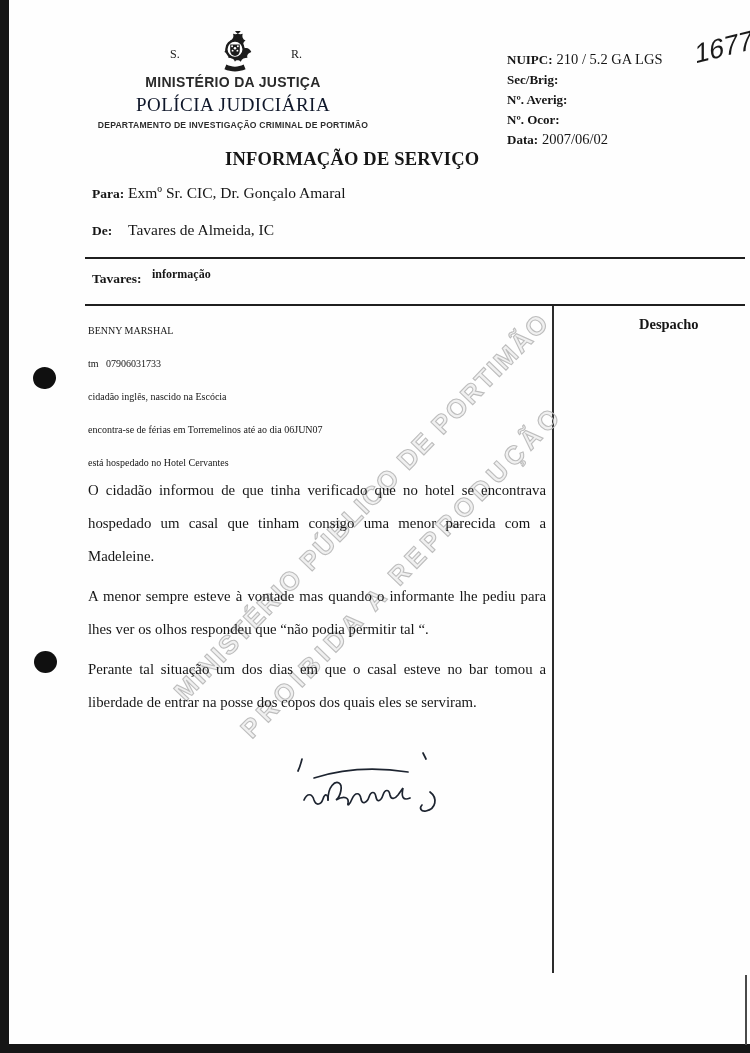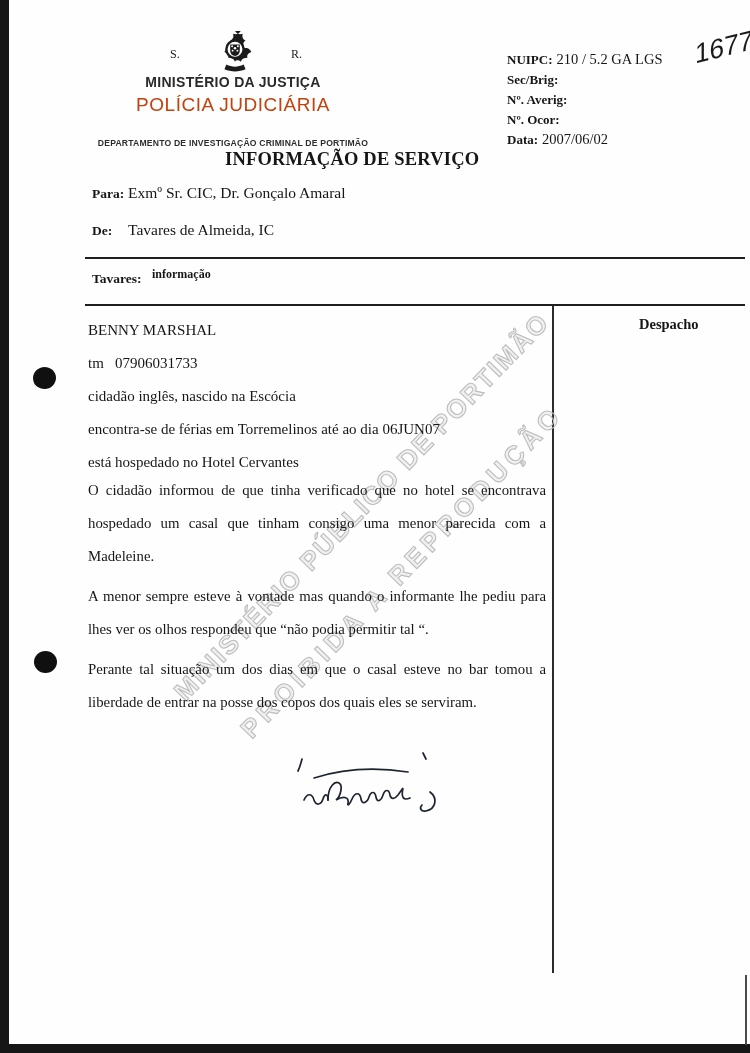--- a/index.html
+++ b/index.html
@@ -12,22 +12,22 @@
   .dot{position:absolute;width:23px;height:22px;border-radius:50%;background:#101010;z-index:6;}
   .dot1{left:33px;top:367px;transform:rotate(-12deg);}
   .dot2{left:34px;top:651px;}
   
   .crest-row{position:absolute;left:170px;top:30px;width:132px;display:flex;align-items:center;justify-content:space-between;}
   .crest-initial{font-size:12px;color:#222;}
   .crest{width:58px;height:48px;}
   .ministry{position:absolute;left:120px;top:74px;width:226px;text-align:center;
             font-family:"Liberation Sans",sans-serif;font-size:14px;font-weight:bold;color:#2a2a2a;letter-spacing:.3px;}
   .org{position:absolute;left:98px;top:94px;width:270px;text-align:center;
-       font-family:Liberation Sans, sans-serif;font-size:19px;color:#c2410c;letter-spacing:.5px;}
-  .dept{position:absolute;left:55px;top:138px;width:356px;text-align:center;
+       font-family:Liberation Serif, serif;font-size:19px;color:#0f172a;letter-spacing:.5px;}
+  .dept{position:absolute;left:55px;top:120px;width:356px;text-align:center;
         font-family:"Liberation Sans",sans-serif;font-size:8.6px;font-weight:bold;color:#2d2d2d;letter-spacing:.2px;}
   .meta{position:absolute;left:507px;top:49px;line-height:19px;}
   .meta-label{font-weight:bold;font-size:13px;}
   .meta-value{font-size:14.5px;}
   .hw-num{position:absolute;left:694px;top:32px;font-family:"Liberation Sans",sans-serif;
           font-size:27px;color:#1a1a1a;transform:rotate(-14deg) skewX(-14deg);z-index:3;}
   
   .title{position:absolute;left:225px;top:149px;width:350px;text-align:left;
          font-size:18.5px;font-weight:bold;letter-spacing:.2px;}
   .fld-label{position:absolute;font-weight:bold;font-size:13.5px;}
@@ -35,21 +35,21 @@
   .rule{position:absolute;left:85px;width:660px;height:2px;background:#1f1f1f;}
   .vdivider{position:absolute;left:552px;top:306px;width:2px;height:667px;background:#2c2c2c;}
   .despacho{position:absolute;left:606px;top:316px;font-weight:bold;font-size:14.5px;z-index:2;margin-left:33px;}
   
   .watermark{position:absolute;white-space:nowrap;font-family:"Liberation Sans",sans-serif;
              font-weight:bold;color:rgba(120,120,120,0.10);
              -webkit-text-stroke:1.1px #bdbdbd;z-index:1;}
   .wm1{left:362px;top:507px;font-size:26px;letter-spacing:2px;transform:translate(-50%,-50%) rotate(-46deg);}
   .wm2{left:402px;top:572px;font-size:26px;letter-spacing:5px;transform:translate(-50%,-50%) rotate(-46deg);}
   
-  .body-intro{position:absolute;left:88px;top:314px;width:460px;font-size:15px;line-height:33px;z-index:2;}
+  .body-intro{position:absolute;left:88px;top:314px;width:460px;font-size:10px;line-height:33px;z-index:2;}
   .body-intro div{white-space:pre-wrap;}
   .bpara{position:absolute;left:88px;width:458px;font-size:14.8px;line-height:33px;
          text-align:justify;text-align-last:left;z-index:2;}
   .p1{top:474px;}
   .p2{top:580px;}
   .p3{top:653px;}
   .signature{position:absolute;left:288px;top:743px;width:165px;height:80px;z-index:2;}
 </style>
 </head>
 <body>

